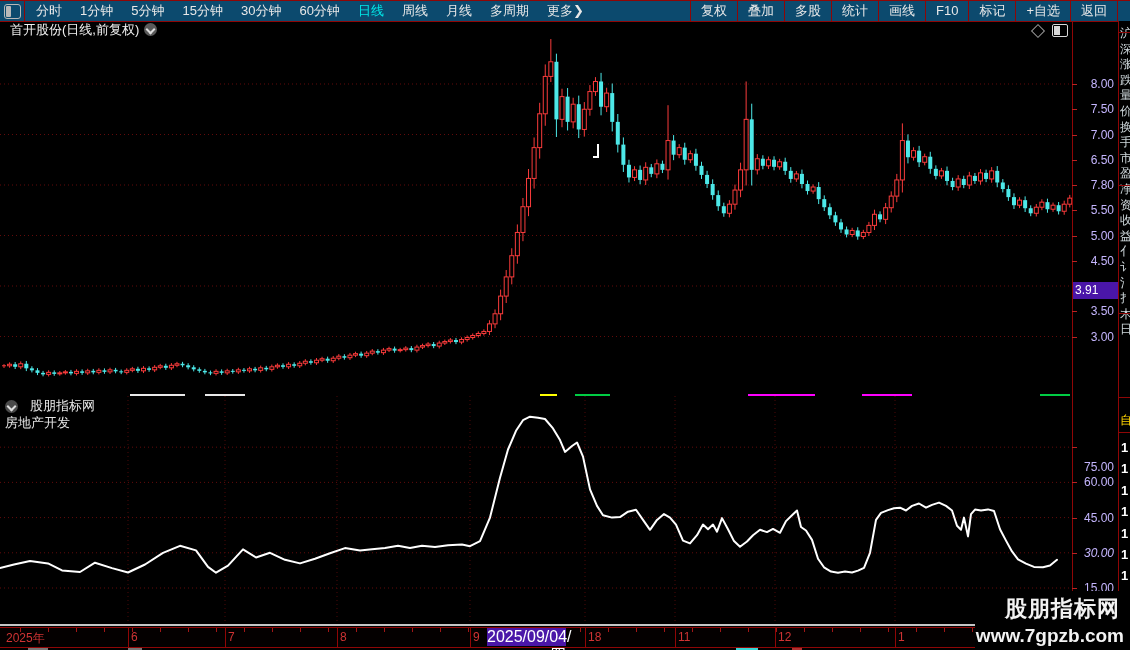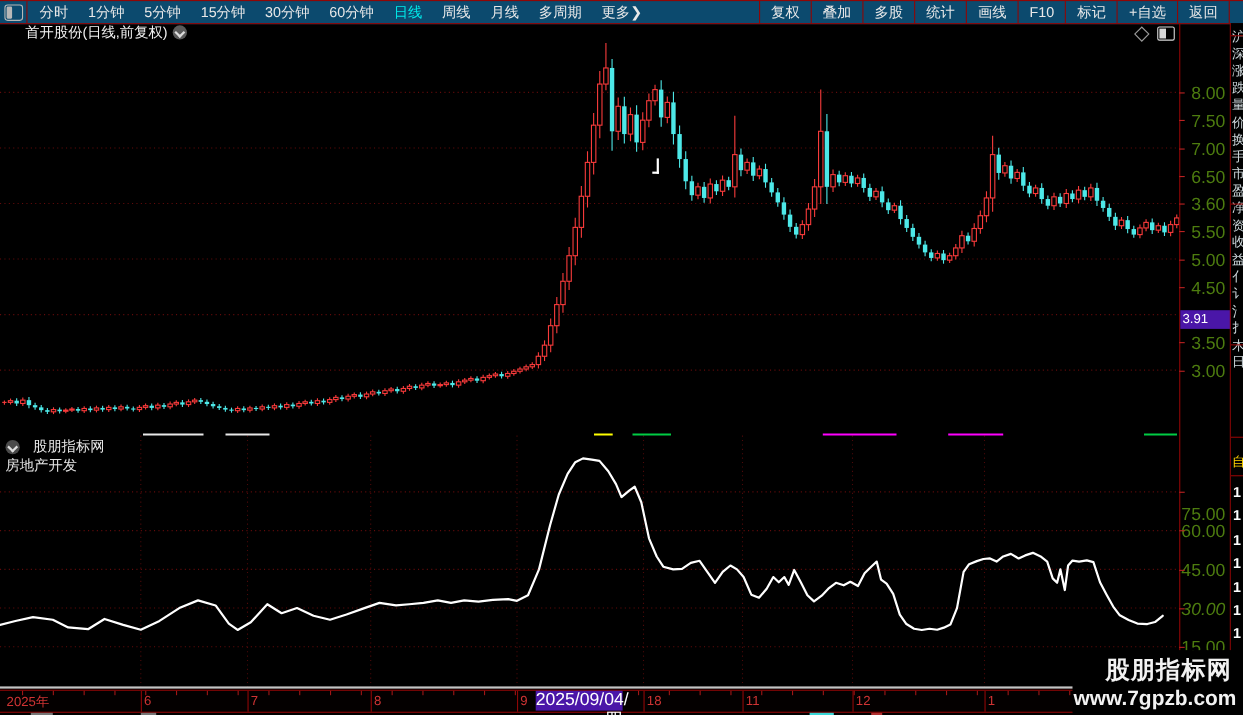--- a/index.html
+++ b/index.html
@@ -14,33 +14,33 @@
   #tb-sep{width:1px;height:20px;background:#8f0606;margin-right:2px;flex:none;}
   #tabs{display:flex;align-items:center;height:20px;}
   .tab{padding:0 9px;font-size:13px;line-height:20px;color:#e8e8e8;white-space:nowrap;cursor:default;}
   .tab.active{color:#00e8e8;}
   #tb-spacer{flex:1;}
   #rbtns{display:flex;align-items:center;height:20px;margin-right:12px;}
   .rbtn{padding:0 10px;font-size:13px;line-height:20px;color:#e8e8e8;border-left:1px solid #8f0606;white-space:nowrap;}
   .rbtn:last-child{border-right:1px solid #8f0606;}
   
   #titlebar{position:absolute;left:0;top:21px;width:1130px;height:17px;display:flex;align-items:center;}
-  #chart-title{font-size:13px;color:#f0f0f0;margin-left:23px;white-space:nowrap;}
+  #chart-title{font-size:13px;color:#f0f0f0;margin-left:10px;white-space:nowrap;}
   .cicon{width:13px;height:13px;border-radius:50%;background:#5a5a5a;margin-left:5px;position:relative;flex:none;}
   .cicon::after{content:"";position:absolute;left:3px;top:3px;width:5px;height:5px;border-right:2px solid #ddd;border-bottom:2px solid #ddd;transform:rotate(45deg);}
   #title-icons{position:absolute;right:62px;top:24px;display:flex;align-items:center;gap:9px;}
   #diamond-icon{width:8px;height:8px;border:1px solid #9a9a9a;transform:rotate(45deg);}
   #layout-icon{width:14px;height:11px;border:1px solid #d8d8d8;border-radius:2px;position:relative;}
   #layout-icon::after{content:"";position:absolute;left:1px;top:1px;bottom:1px;width:6px;background:#d8d8d8;}
   
   #main-svg{position:absolute;left:0;top:38px;}
   #sub-svg{position:absolute;left:0;top:390px;}
   .axis-vline{position:absolute;top:21px;width:1px;height:626px;background:#8f0606;}
   #price-gutter{position:absolute;left:1072px;top:21px;width:46px;height:626px;}
-  .plabel{position:absolute;right:4px;font-size:16px;color:#4d7c0f;white-space:nowrap;}
+  .plabel{position:absolute;right:4px;font-size:12px;color:#c4b5fd;white-space:nowrap;}
   .ptick{position:absolute;left:0;width:5px;height:1px;background:#b22;}
   #price-badge{position:absolute;left:1073px;width:45px;height:17px;background:#4a16a8;
                color:#fff;font-size:12px;line-height:17px;padding-left:2px;}
   #gap-mark{position:absolute;left:593px;top:144px;width:4px;height:12px;
             border-right:2px solid #fff;border-bottom:2px solid #fff;}
   
   #ind-header{position:absolute;left:5px;top:397px;display:flex;align-items:center;gap:12px;font-size:13px;white-space:nowrap;}
   .ind-field{white-space:nowrap;}
   .tagline{position:absolute;left:5px;font-size:13px;color:#e4e4e4;white-space:nowrap;}
   #tagline-1{top:414px;}
@@ -538,21 +538,21 @@
   <div class="axis-vline" style="left:1072px;"></div>
   <div id="price-gutter">
       <div class="plabel" style="top: 56px;">8.00</div>
       <div class="ptick" style="top: 63px;"></div>
       <div class="plabel" style="top: 81.25px;">7.50</div>
       <div class="ptick" style="top: 88.25px;"></div>
       <div class="plabel" style="top: 106.5px;">7.00</div>
       <div class="ptick" style="top: 113.5px;"></div>
       <div class="plabel" style="top: 131.75px;">6.50</div>
       <div class="ptick" style="top: 138.75px;"></div>
-      <div class="plabel" style="top: 157px;">3.60</div>
+      <div class="plabel" style="top: 157px;">7.80</div>
       <div class="ptick" style="top: 164px;"></div>
       <div class="plabel" style="top: 182.25px; margin-left: 28px;">5.50</div>
       <div class="ptick" style="top: 189.25px;"></div>
       <div class="plabel" style="top: 207.5px;">5.00</div>
       <div class="ptick" style="top: 214.5px;"></div>
       <div class="plabel" style="top: 232.75px;">4.50</div>
       <div class="ptick" style="top: 239.75px;"></div>
       <div class="plabel" style="top: 283.25px;">3.50</div>
       <div class="ptick" style="top: 290.25px;"></div>
       <div class="plabel" style="top: 308.5px;">3.00</div>

